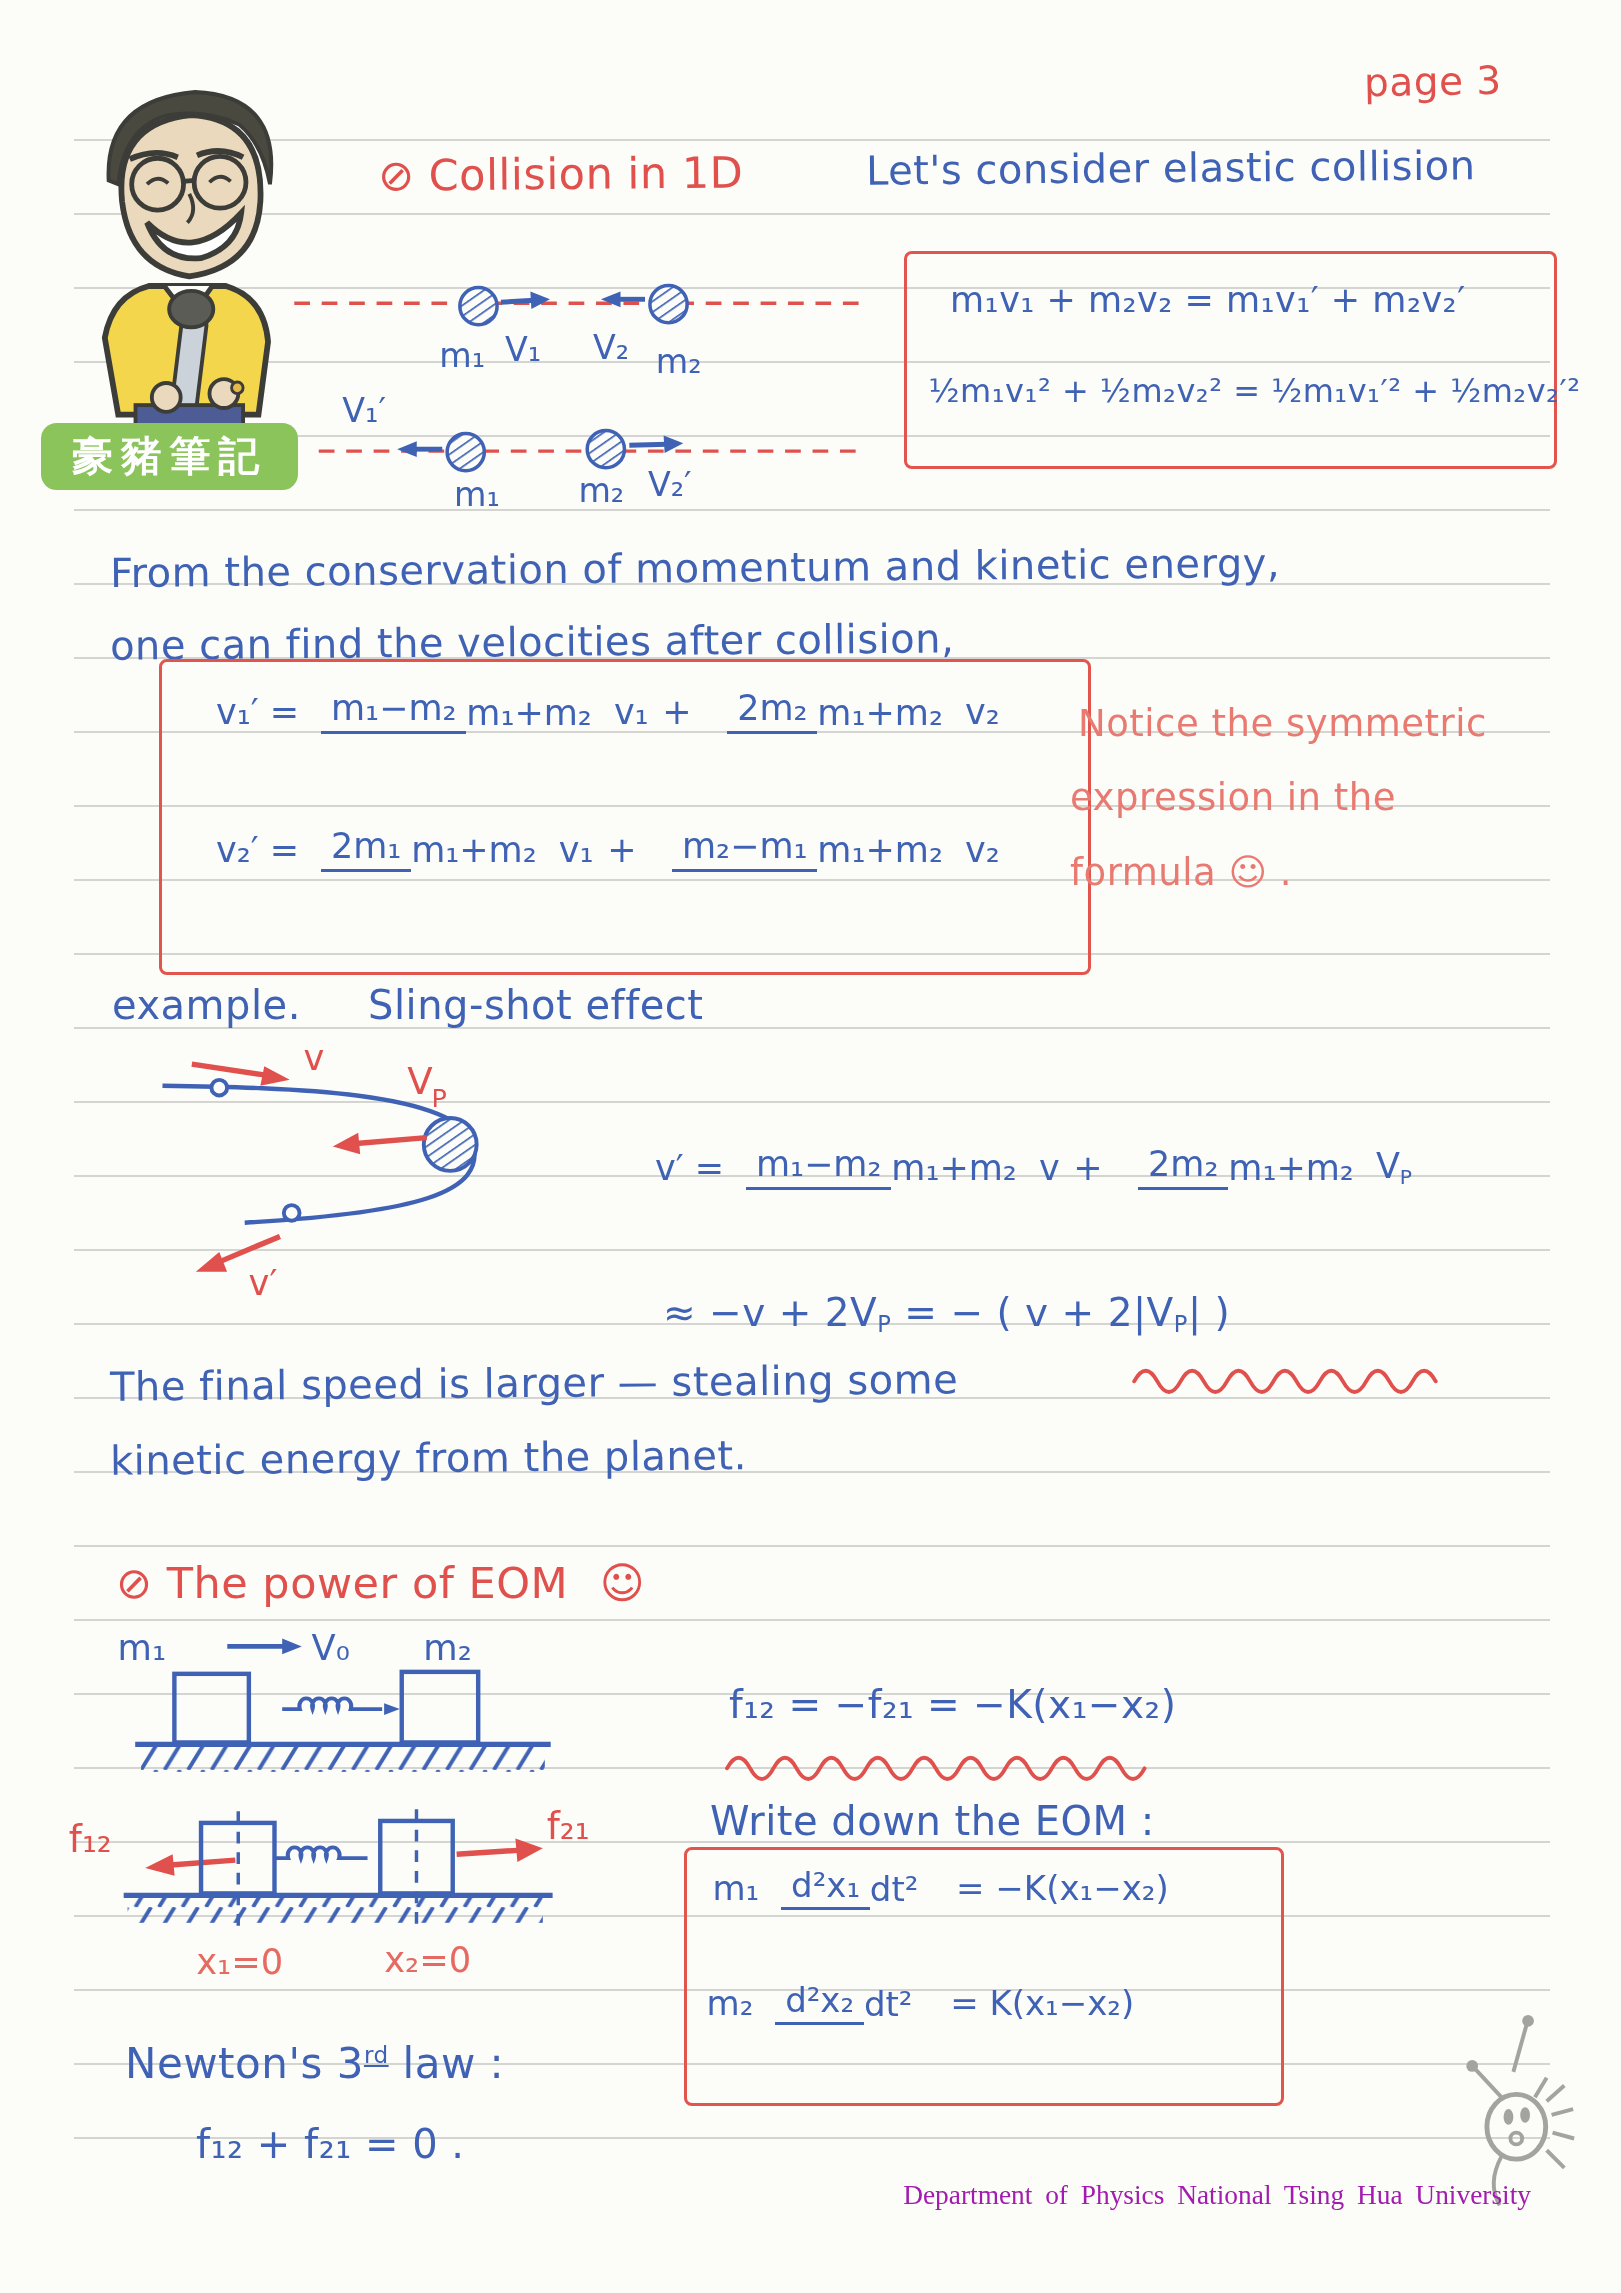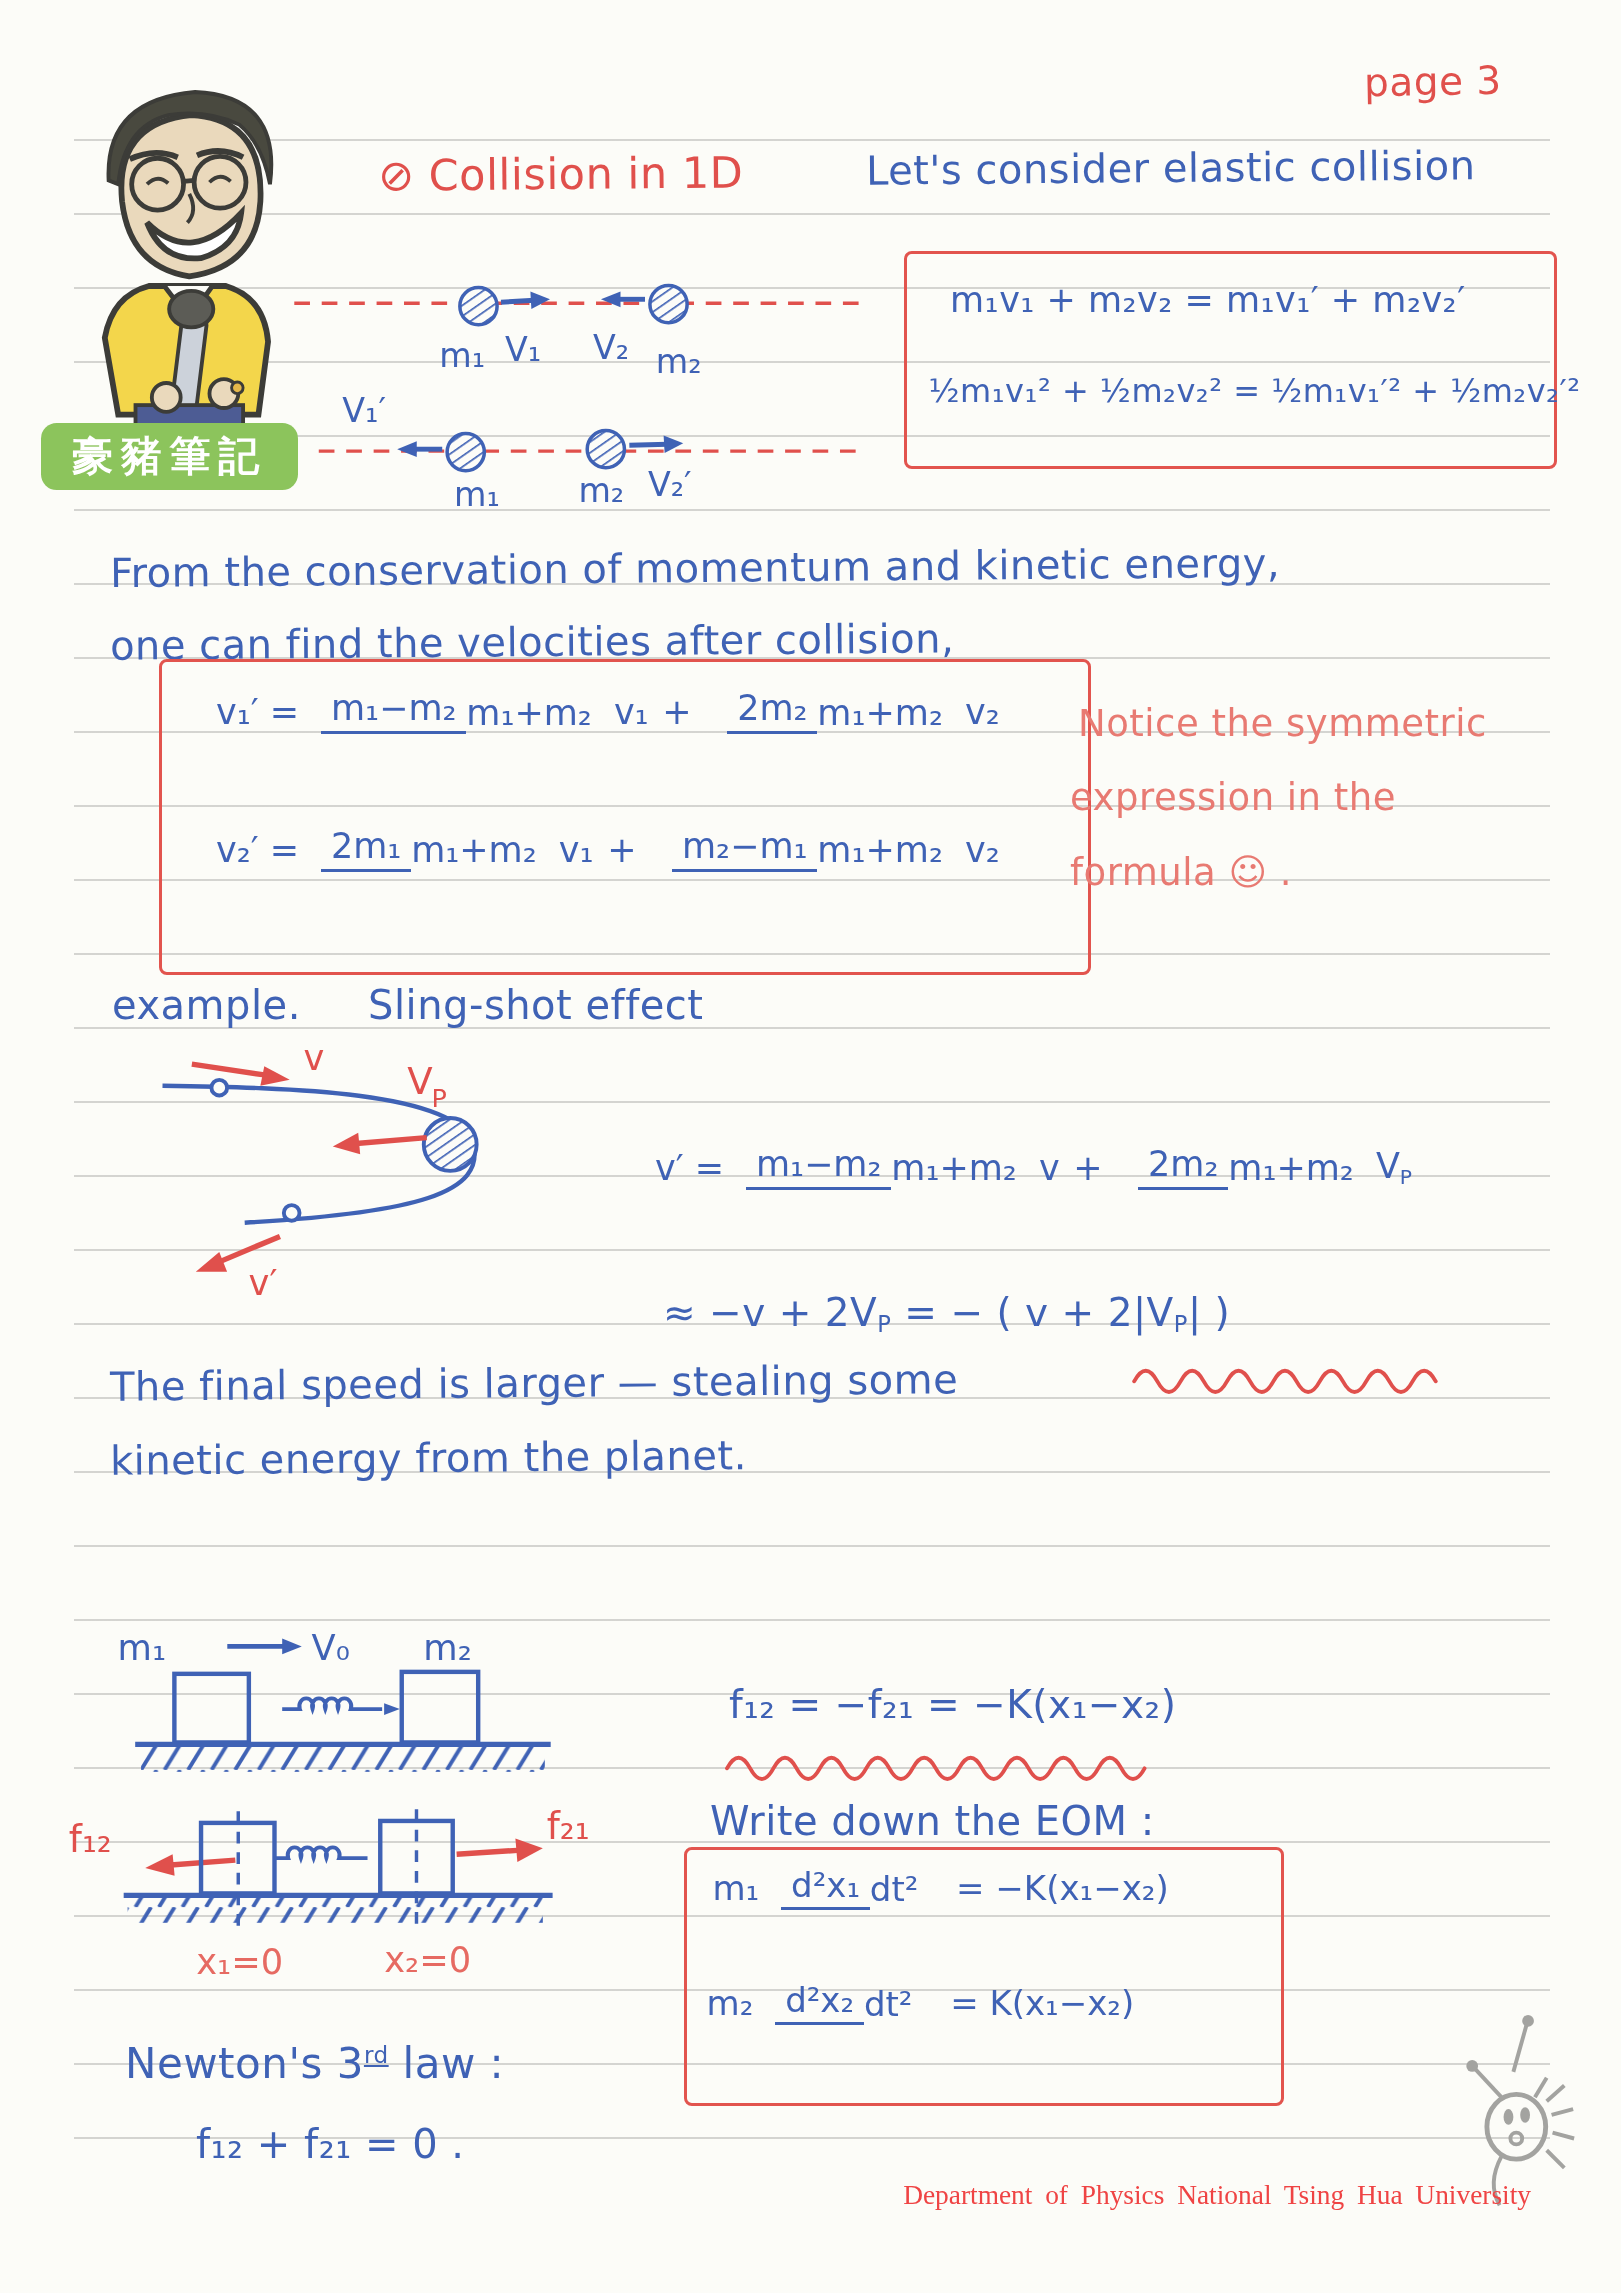--- a/index.html
+++ b/index.html
@@ -19,21 +19,21 @@
   .frow{display:flex;align-items:center;color:#3f62b5;}
   .frac{display:inline-flex;align-items:center;line-height:1.12;margin:0 22px;}
   .frac .num{padding:0 9.8px 2.9px;border-bottom:3.4px solid #3f62b5;}
   .frac .den{padding-top:2.9px;}
   .subp{font-size:.58em;vertical-align:-0.28em;}
   .supu{font-size:.55em;vertical-align:super;text-decoration:underline;}
   .badge{position:absolute;left:41px;top:423px;width:257px;height:67px;background:#8cc45c;
          border-radius:15.7px;color:#fff;font-size:41px;font-weight:bold;display:flex;
          align-items:center;justify-content:center;letter-spacing:7.8px;}
   .footer{position:absolute;right:90px;top:2180px;font-family:"Liberation Serif",serif;
-          font-size:27.4px;color:#ef4444;word-spacing:5.9px;}
+          font-size:27.4px;color:#a21caf;word-spacing:5.9px;}
   svg{position:absolute;overflow:visible;}
   svg text{font-family:"DejaVu Sans",sans-serif;}
 </style>
 </head>
 <body>
 
 <div class="page">
   <div class="ruled"></div>
 
   <div class="hw red t40 rot-1" style="left:1364px;top:59px;">page 3</div>
@@ -189,20 +189,25 @@
   <div class="hw blue t40" style="left:663px;top:1290px;">
     <span>≈ −v + 2V</span><span class="subp">P</span><span> = − ( v + 2|V</span><span class="subp">P</span><span>| )</span>
   </div>
   <svg viewBox="0 0 345 30" style="left:1129px;top:1362px;width:338px;height:29px;">
     <path d="M3,20 q12,-22 24,0 t24,0 t24,0 t24,0 t24,0 t24,0 t24,0 t24,0 t24,0 t24,0 t24,0 t24,0 t24,0" fill="none" stroke="#e0504c" stroke-width="4" stroke-linecap="round"></path>
   </svg>
 
   <div class="hw blue t42 rot-05" style="left:110px;top:1360px;">The final speed is larger — stealing some</div>
   <div class="hw blue t42 rot-05" style="left:110px;top:1435px;">kinetic energy from the planet.</div>
 
+  <div class="hw t44 red" style="left:116px;top:1558px;">
+    <span>⊘</span>
+    <span>The power of EOM</span>
+    <span style="margin-left:17.6px;">☺</span>
+  </div>
 
   <svg viewBox="0 0 560 200" style="left:90px;top:1617px;width:549px;height:196px;">
     <defs>
       <pattern id="gA" width="24" height="26" patternUnits="userSpaceOnUse">
         <line x1="20" y1="0" x2="4" y2="26" stroke="#3f62b5" stroke-width="4"></line>
       </pattern>
     </defs>
     <text x="28" y="44" font-size="36" fill="#3f62b5">m₁</text>
     <line x1="140" y1="30" x2="198" y2="30" stroke="#3f62b5" stroke-width="5"></line>
     <polygon points="216,30 196,22 196,38" fill="#3f62b5"></polygon>

